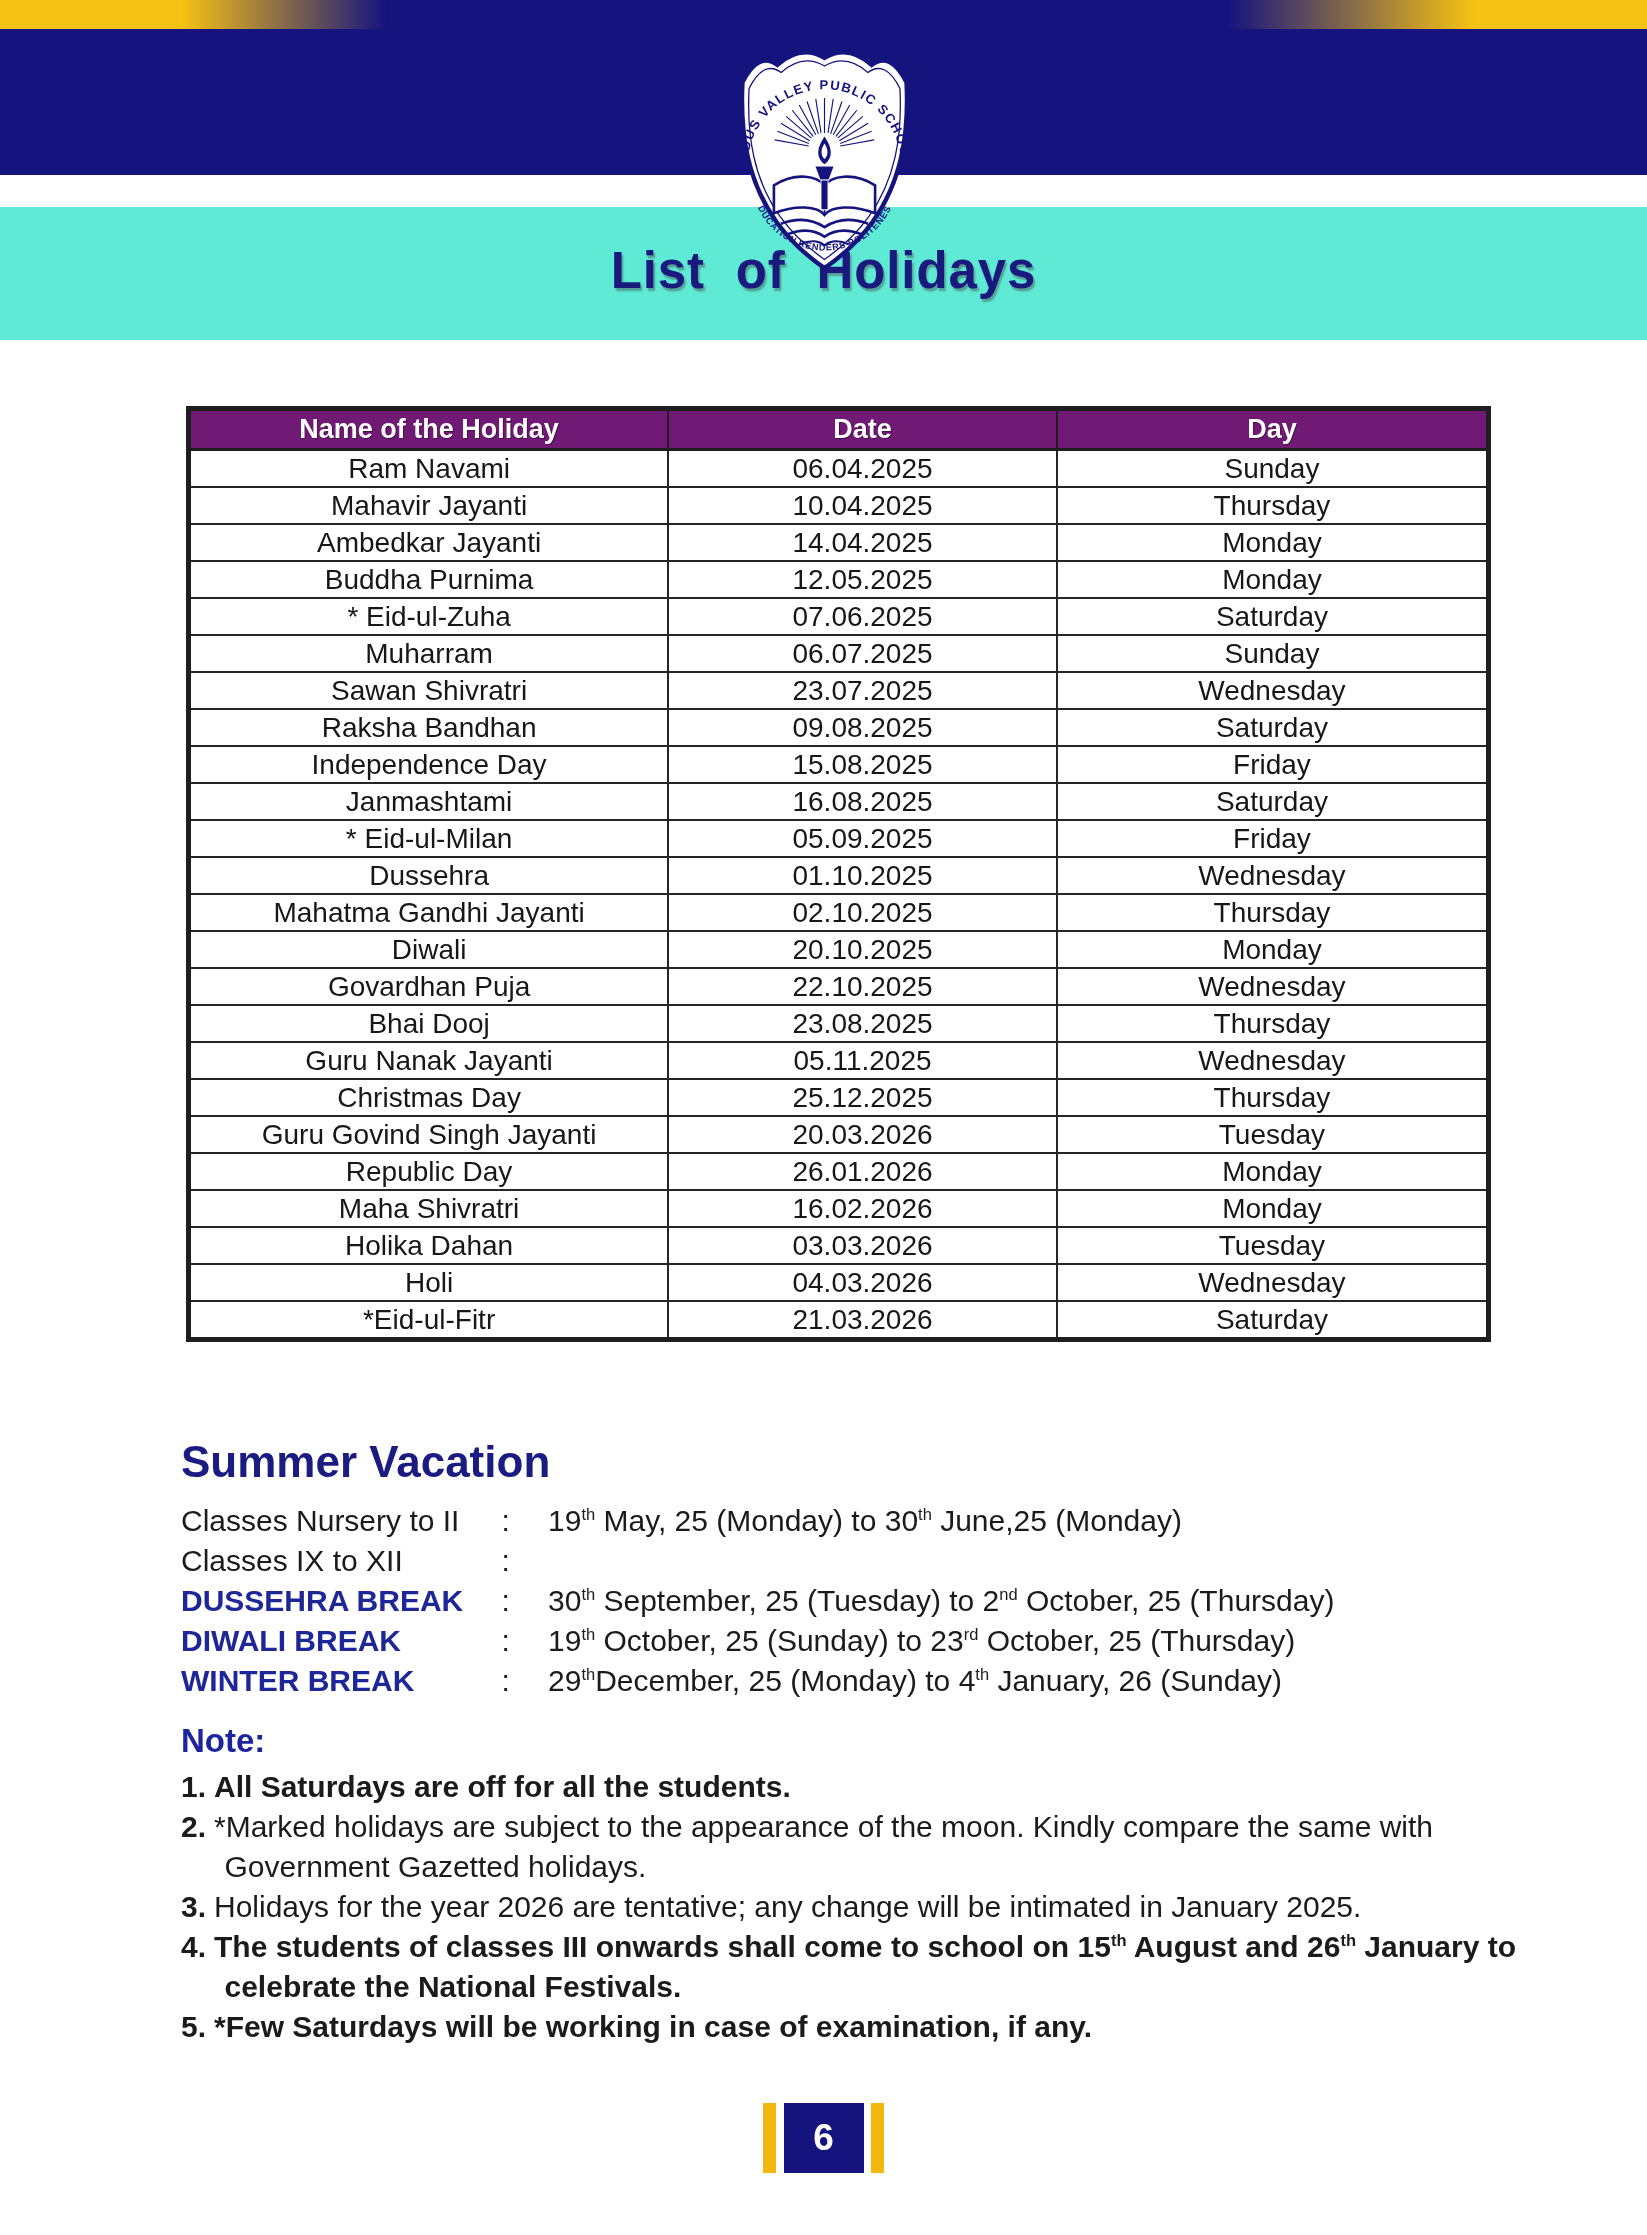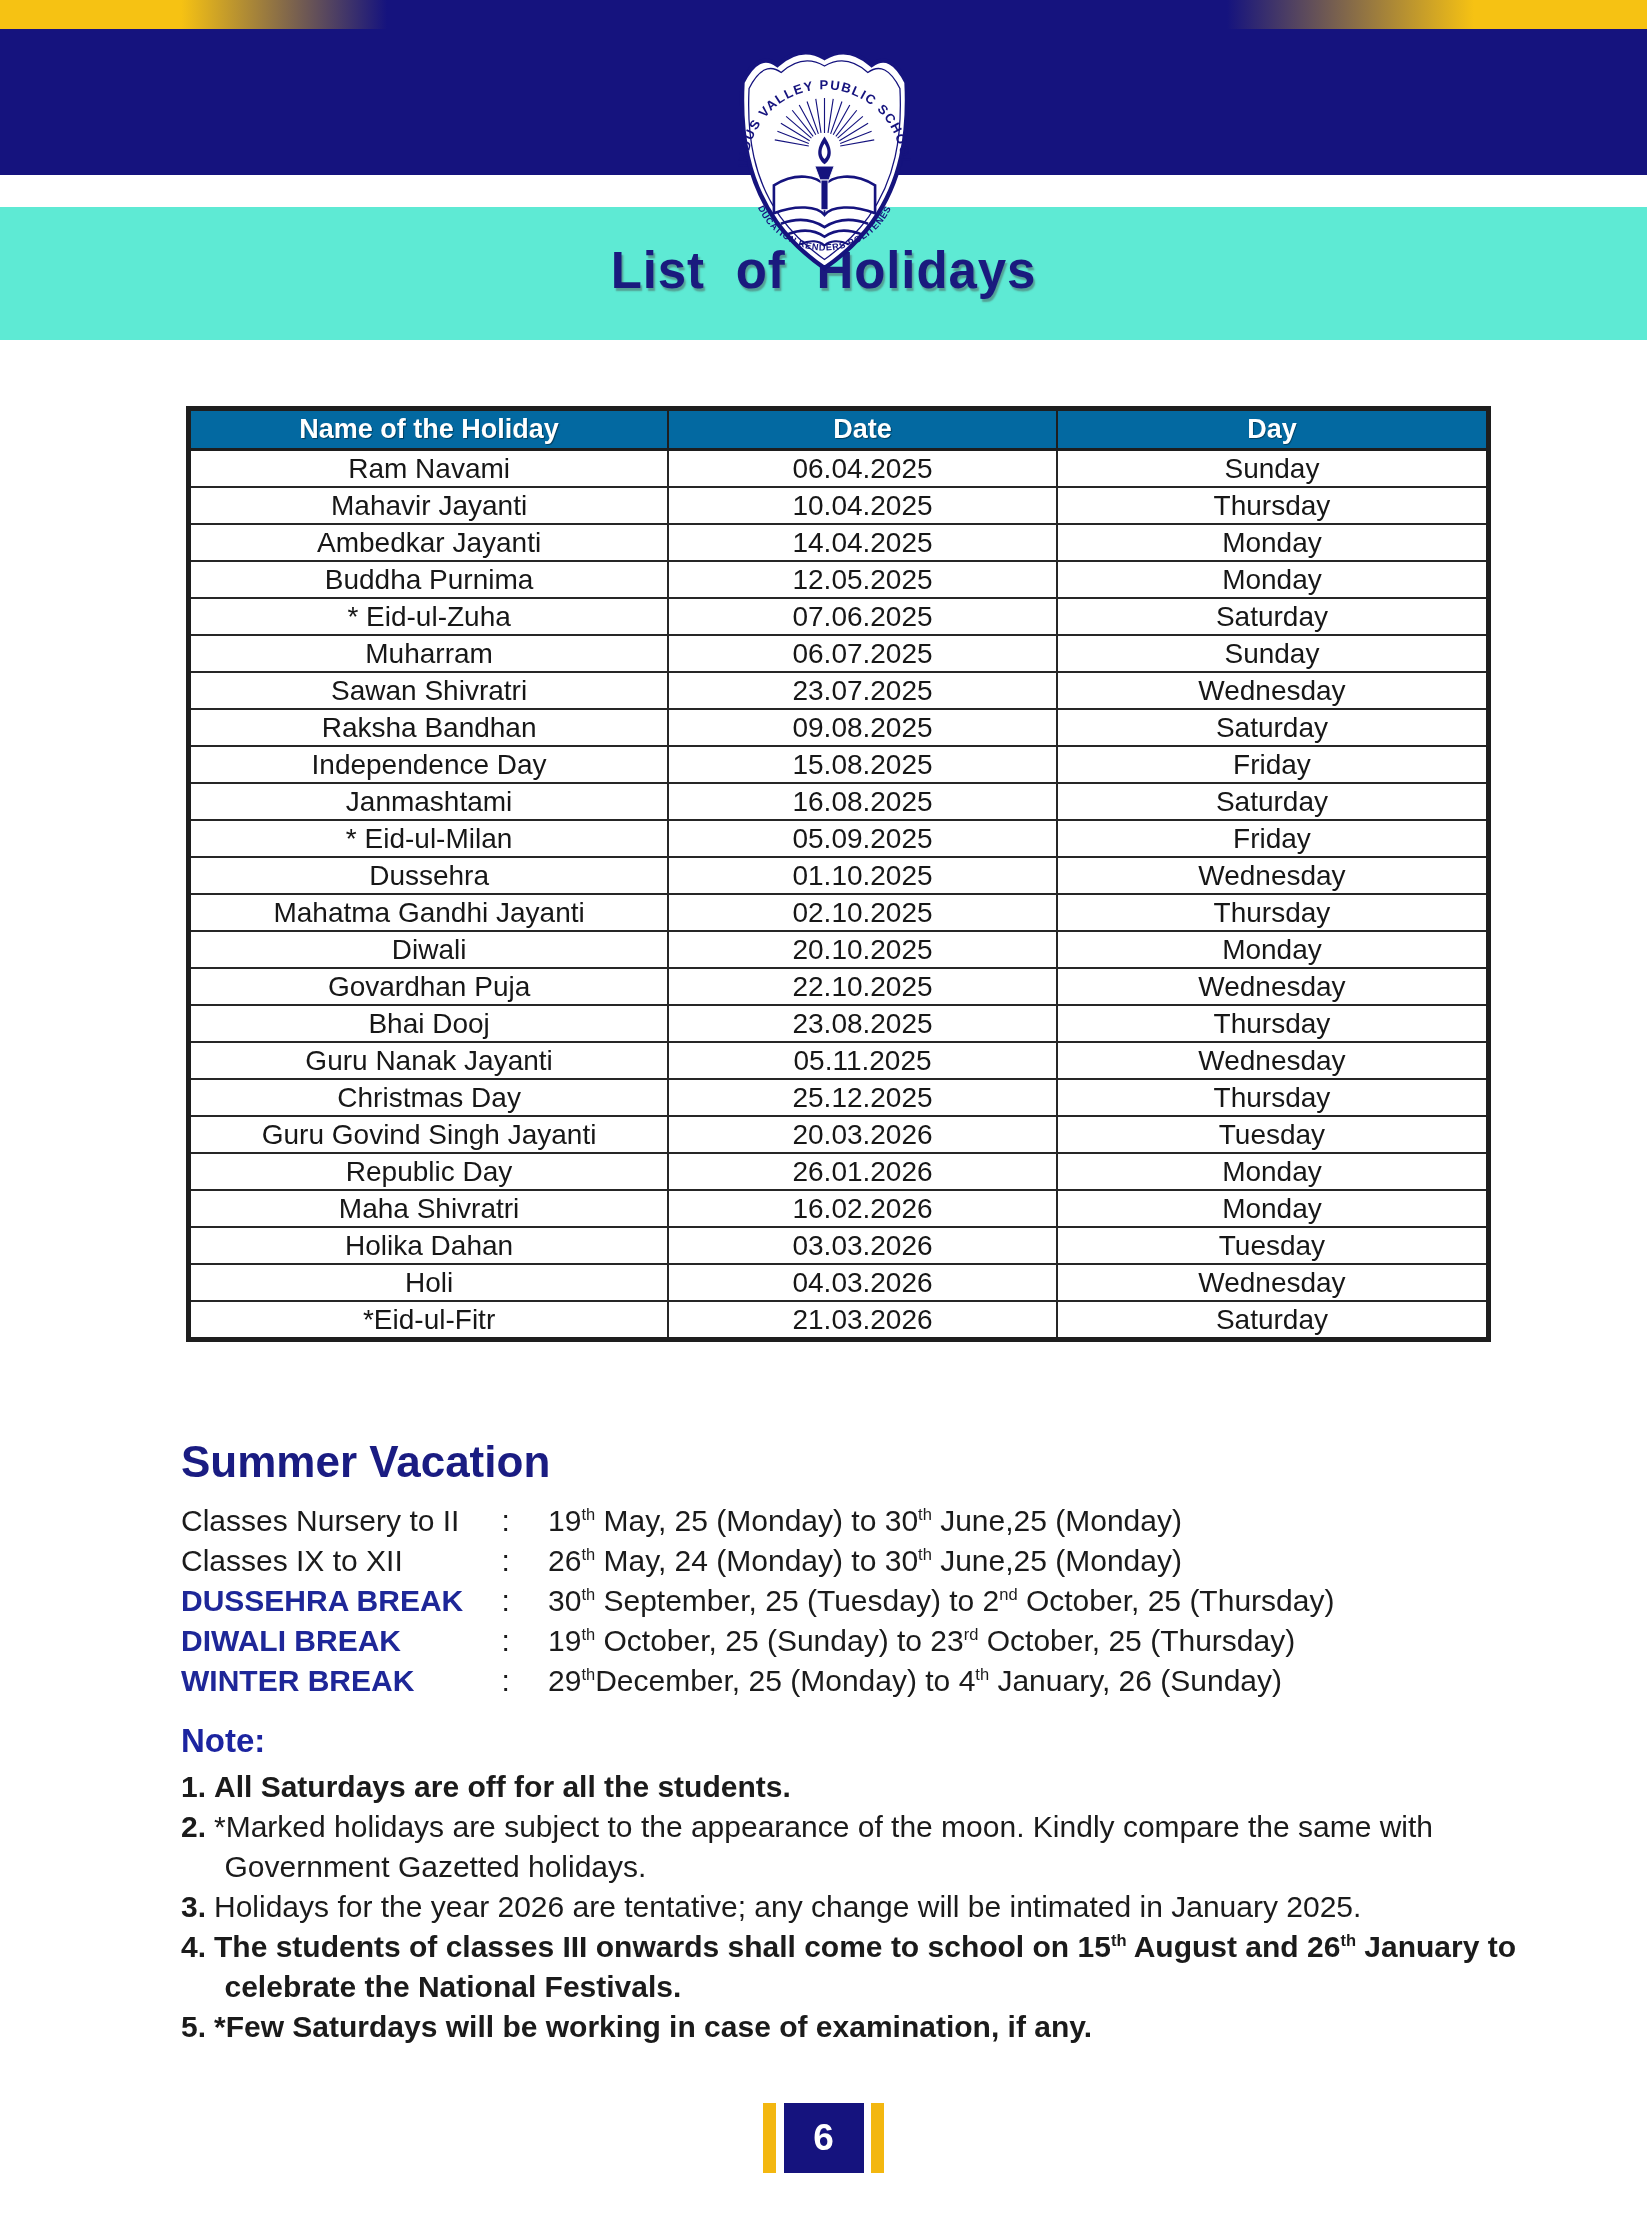--- a/index.html
+++ b/index.html
@@ -27,21 +27,21 @@
   
   .crest{position:absolute;left:730px;top:37px;z-index:5;}
   
   table.holiday-table{
     position:absolute;left:186px;top:406px;width:1305px;
     border-collapse:collapse;table-layout:fixed;
     border:5.2px solid #1E1E1E;
   }
   .holiday-table col.c1{width:36.9%;} .holiday-table col.c2{width:29.9%;} .holiday-table col.c3{width:33.2%;}
   .holiday-table th{
-    background:#0369a1;color:#ffffff;font-size:27px;font-weight:bold;
+    background:#701a75;color:#ffffff;font-size:27px;font-weight:bold;
     height:37px;border:2.6px solid #1E1E1E;border-bottom:3.5px solid #1E1E1E;
     text-shadow:0.9px 0.9px 0.9px rgba(0,0,0,.4);padding:0 3.5px;
   }
   .holiday-table td{
     font-size:28px;color:#171717;text-align:center;
     height:35px;line-height:35px;border:2.6px solid #262626;padding:0 3.5px;
     white-space:nowrap;overflow:hidden;
   }
   
   .vacation{position:absolute;left:181px;top:1437px;width:1336px;}
@@ -261,21 +261,20 @@
     <h2>Summer Vacation</h2>
     <div>
         <div class="vac-row">
           <span class="vac-label">Classes Nursery to II</span>
           <span class="vac-colon">:</span>
           <span class="vac-text">19<sup>th</sup> May, 25 (Monday) to 30<sup>th</sup> June,25 (Monday)</span>
         </div>
         <div class="vac-row">
           <span class="vac-label">Classes IX to XII</span>
           <span class="vac-colon">:</span>
-          <span class="vac-text">26<sup>th</sup> May, 24 (Monday) to 30<sup>th</sup> June,25 (Monday)</span>
         </div>
         <div class="vac-row em">
           <span class="vac-label">DUSSEHRA BREAK</span>
           <span class="vac-colon">:</span>
           <span class="vac-text">30<sup>th</sup> September, 25 (Tuesday) to 2<sup>nd</sup> October, 25 (Thursday)</span>
         </div>
         <div class="vac-row em">
           <span class="vac-label">DIWALI BREAK</span>
           <span class="vac-colon">:</span>
           <span class="vac-text">19<sup>th</sup> October, 25 (Sunday) to 23<sup>rd</sup> October, 25 (Thursday)</span>

